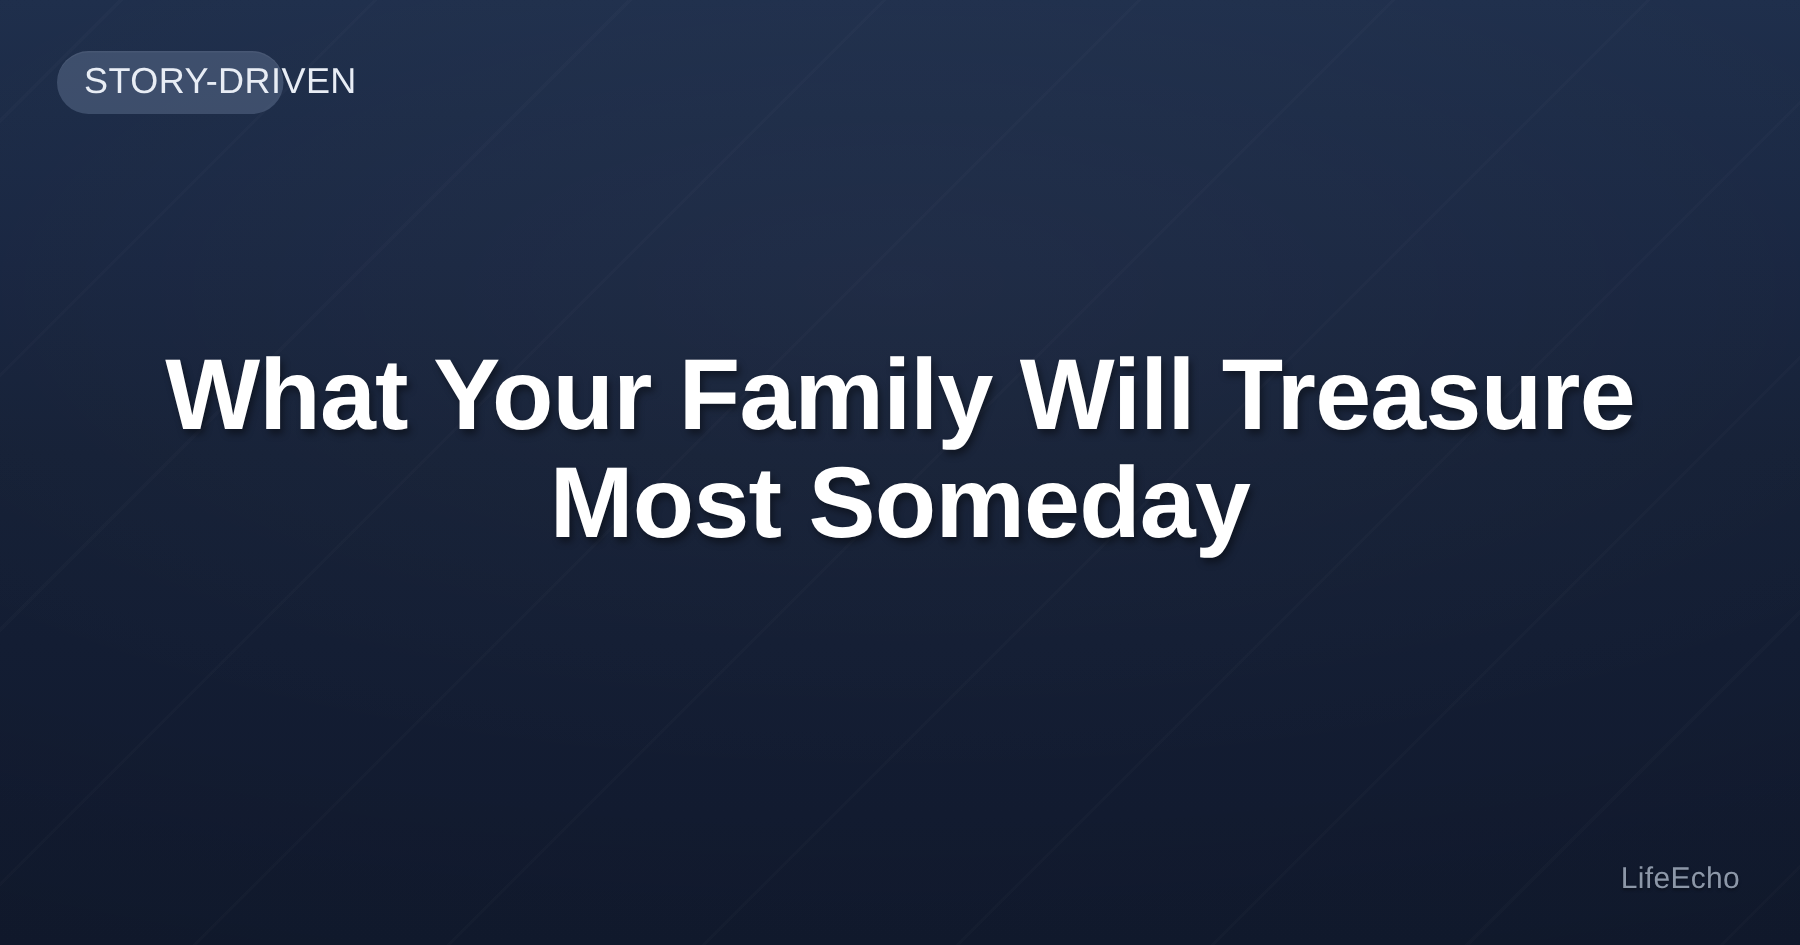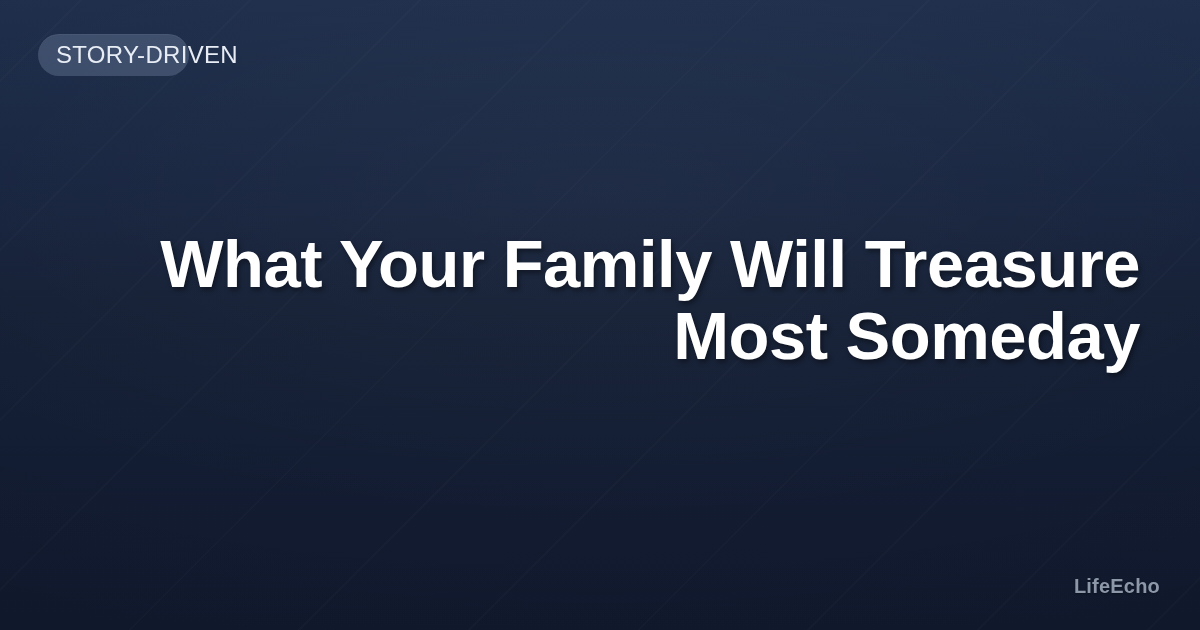--- a/index.html
+++ b/index.html
@@ -76,36 +76,36 @@
     color: #e8edf5;
     white-space: nowrap;
   }
 
   
   #headline {
     position: absolute;
     left: 60px;
     right: 60px;
     top: 228px;
-    text-align: right;
+    text-align: center;
     font-size: 67px;
     font-weight: bold;
     line-height: 72px;
     letter-spacing: -0.5px;
     color: #ffffff;
     text-shadow: 2px 3px 5px rgba(0,0,0,0.40);
   }
 
   
   #brand {
     position: absolute;
     right: 40px;
     bottom: 32px;
     font-size: 20px;
-    font-weight: bold;
+    font-weight: normal;
     letter-spacing: 0.2px;
     color: #8c97a8;
     text-shadow: 0 1px 2px rgba(0,0,0,0.35);
   }
 </style>
 </head>
 <body>
 
 <div id="og-card">
 

